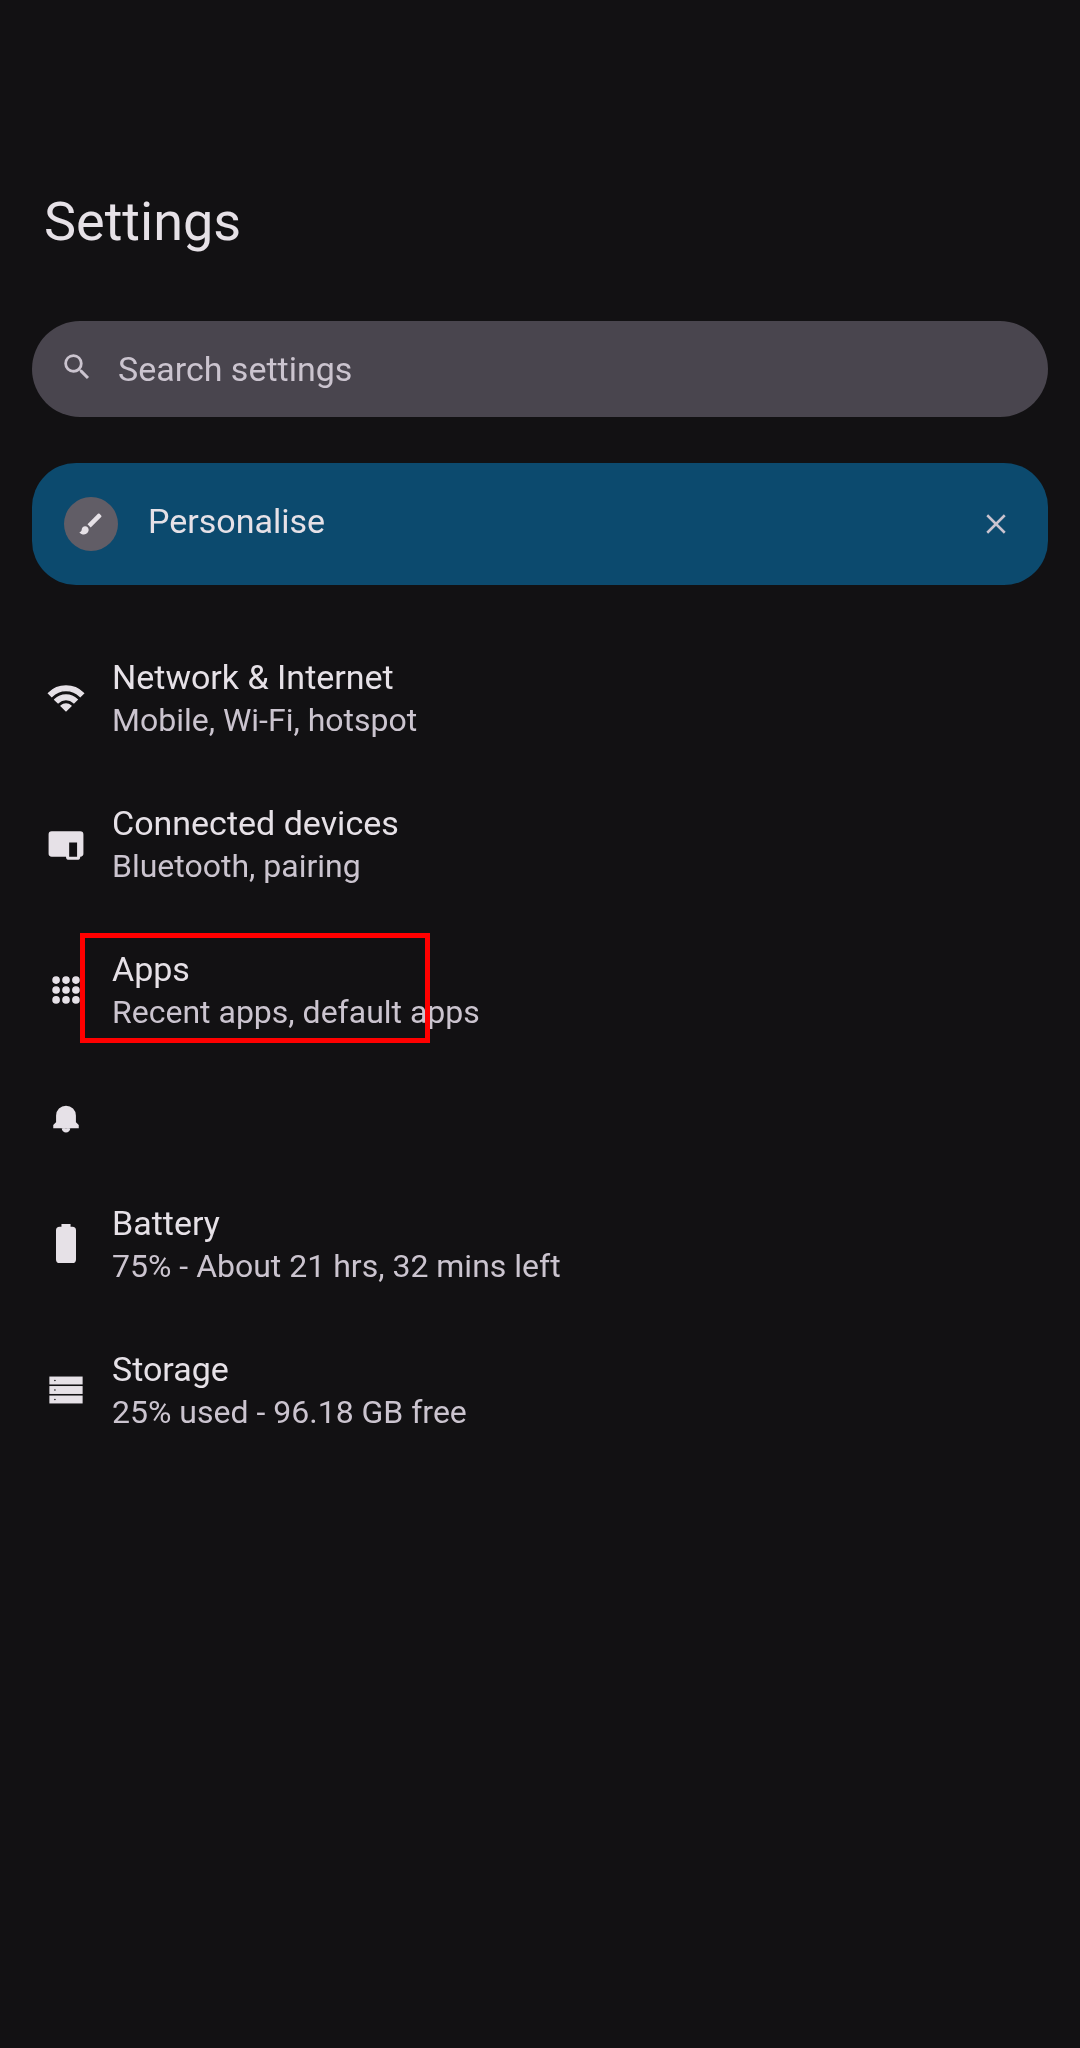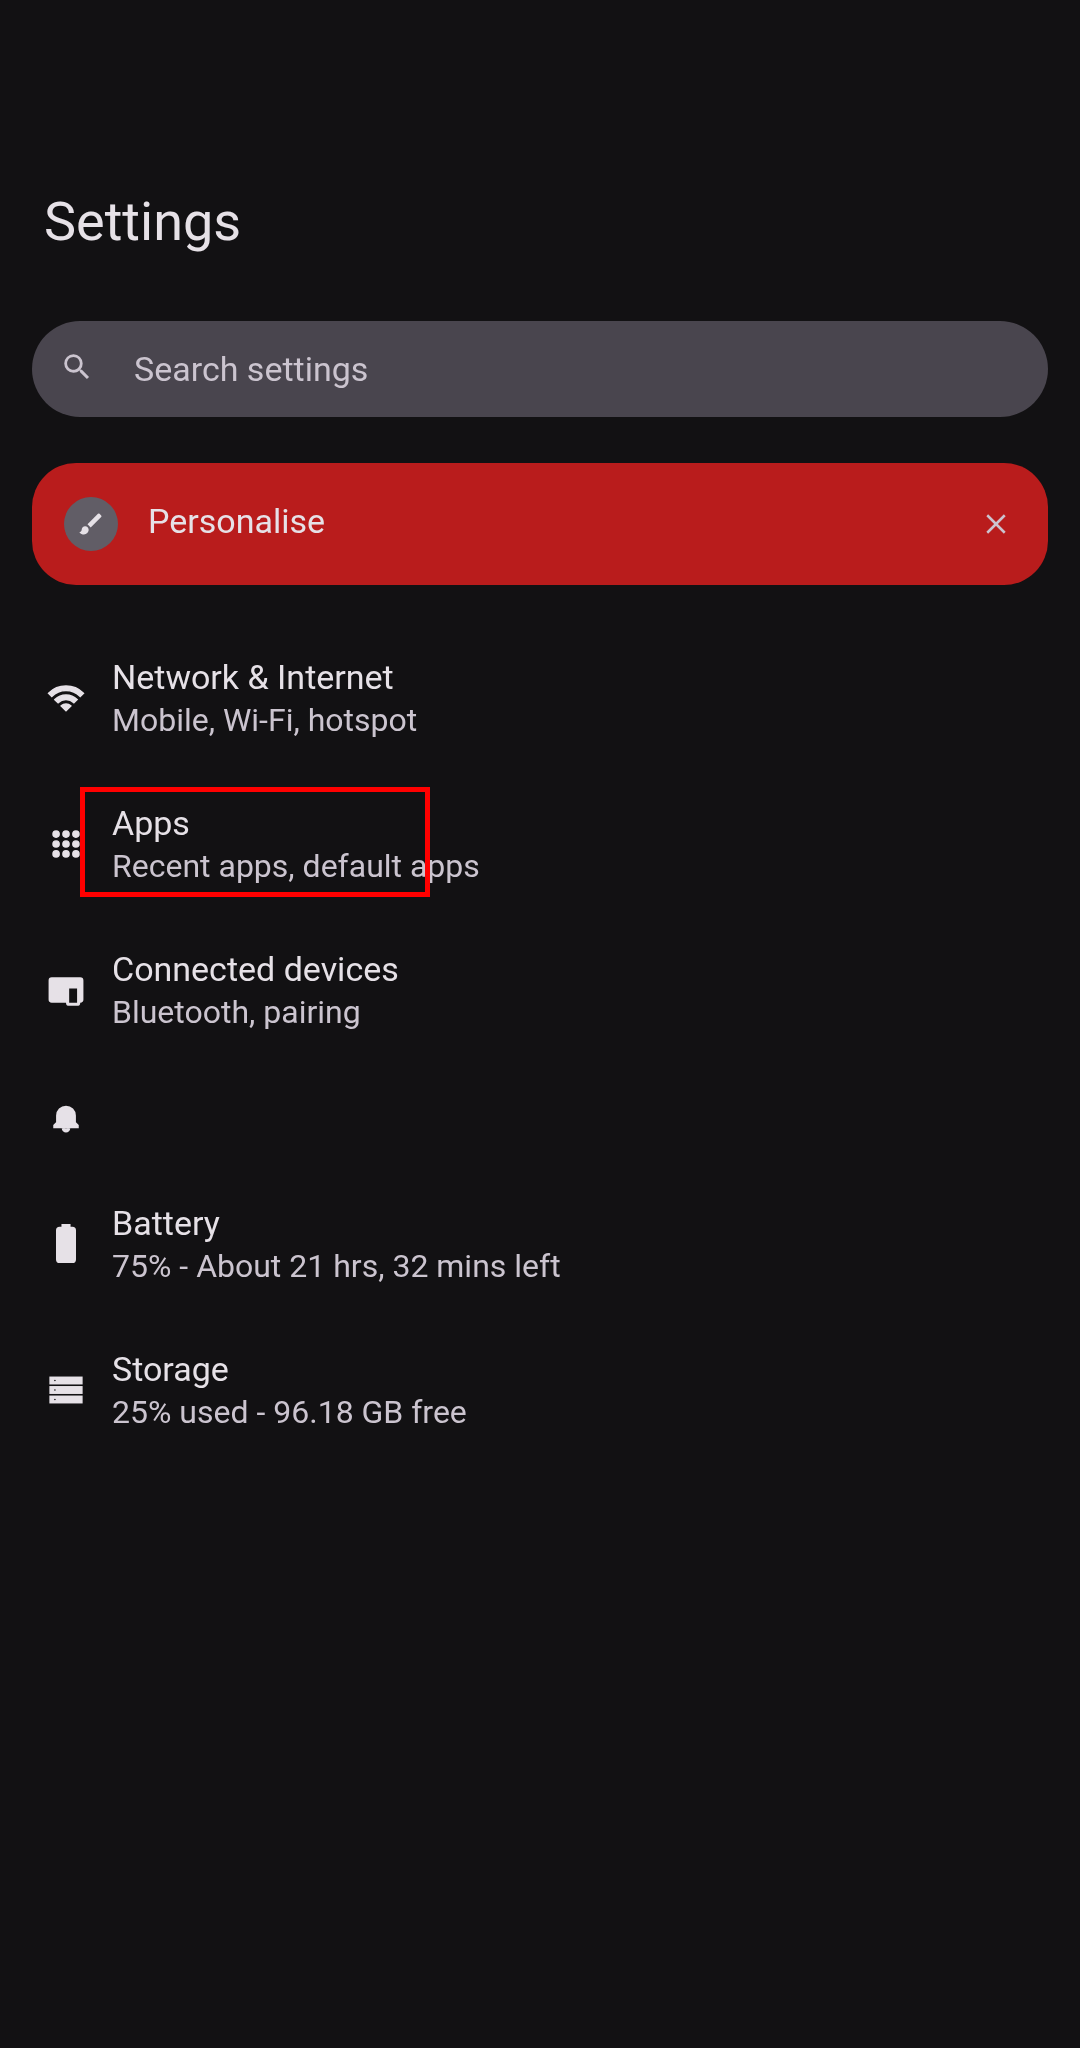--- a/index.html
+++ b/index.html
@@ -19,32 +19,32 @@
     padding: 0 44px 68px 44px;
   }
   .search-bar {
     margin: 0 32px;
     height: 96px;
     border-radius: 48px;
     background: #49454e;
     display: flex;
     align-items: center;
     padding: 0 28px;
-    gap: 40px;
+    gap: 24px;
   }
   .search-bar .icon svg { fill: #cbc4cf; }
   .search-placeholder {
     font-size: 34px;
     color: #cbc4cf;
     flex: 1;
   }
 
   .promo-card {
     margin: 46px 32px 0 32px;
-    background: #b91c1c;
+    background: #0c4a6e;
     border-radius: 44px;
     padding: 34px 32px;
     display: flex;
     align-items: center;
     gap: 30px;
   }
   .promo-icon {
     width: 54px; height: 54px;
     border-radius: 50%;
     background: #615d66;
@@ -121,20 +121,34 @@
 
     <div class="item">
       <span class="item-icon">
         <svg width="38" height="38" viewBox="0 0 24 24">
             <path d="M1 9l2 2c4.97-4.97 13.03-4.97 18 0l2-2C16.93 2.93 7.07 2.93 1 9zm8 8 3 3 3-3a4.243 4.243 0 0 0-6 0zm-4-4 2 2a7.074 7.074 0 0 1 10 0l2-2C15.14 9.14 8.87 9.14 5 13z"></path>
           </svg>
       </span>
       <div class="item-text-wrap">
         <div class="item-title">Network &amp; Internet</div>
         <div class="item-sub">Mobile, Wi-Fi, hotspot</div>
+      </div>
+    </div>
+
+    <div class="item">
+      <span class="item-icon">
+        <svg width="38" height="38" viewBox="0 0 24 24" fill="none" stroke-width="2">
+            <rect x="2" y="5" width="20" height="14" rx="1"></rect>
+            <rect x="13" y="10" width="7" height="11" rx="1" fill="#121113"></rect>
+            <circle cx="7" cy="15" r="1.3" fill="#e6e1e7" stroke="none"></circle>
+          </svg>
+      </span>
+      <div class="item-text-wrap">
+        <div class="item-title">Connected devices</div>
+        <div class="item-sub">Bluetooth, pairing</div>
       </div>
     </div>
 
     <div class="item">
       <span class="item-icon">
         <svg width="34" height="34" viewBox="0 0 24 24">
             <circle cx="5" cy="5" r="2.2"></circle>
             <circle cx="12" cy="5" r="2.2"></circle>
             <circle cx="19" cy="5" r="2.2"></circle>
             <circle cx="5" cy="12" r="2.2"></circle>
@@ -147,34 +161,20 @@
       </span>
       <div class="item-text-wrap">
         <div class="item-title">Apps</div>
         <div class="item-sub">Recent apps, default apps</div>
         <div class="highlight-box"></div>
       </div>
     </div>
 
     <div class="item">
       <span class="item-icon">
-        <svg width="38" height="38" viewBox="0 0 24 24" fill="none" stroke-width="2">
-            <rect x="2" y="5" width="20" height="14" rx="1"></rect>
-            <rect x="13" y="10" width="7" height="11" rx="1" fill="#121113"></rect>
-            <circle cx="7" cy="15" r="1.3" fill="#e6e1e7" stroke="none"></circle>
-          </svg>
-      </span>
-      <div class="item-text-wrap">
-        <div class="item-title">Connected devices</div>
-        <div class="item-sub">Bluetooth, pairing</div>
-      </div>
-    </div>
-
-    <div class="item">
-      <span class="item-icon">
         <svg width="34" height="34" viewBox="0 0 24 24" fill="none" stroke-width="2">
             <path d="M18 16v-5a6 6 0 1 0-12 0v5l-2 2v1h16v-1l-2-2z"></path>
             <path d="M10 20a2 2 0 0 0 4 0"></path>
           </svg>
       </span>
     </div>
 
     <div class="item">
       <span class="item-icon">
         <svg width="26" height="40" viewBox="0 0 12 22">

